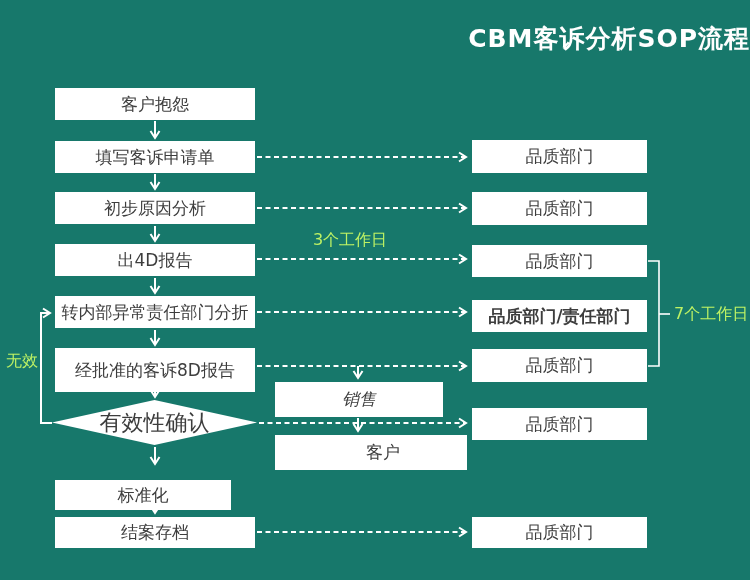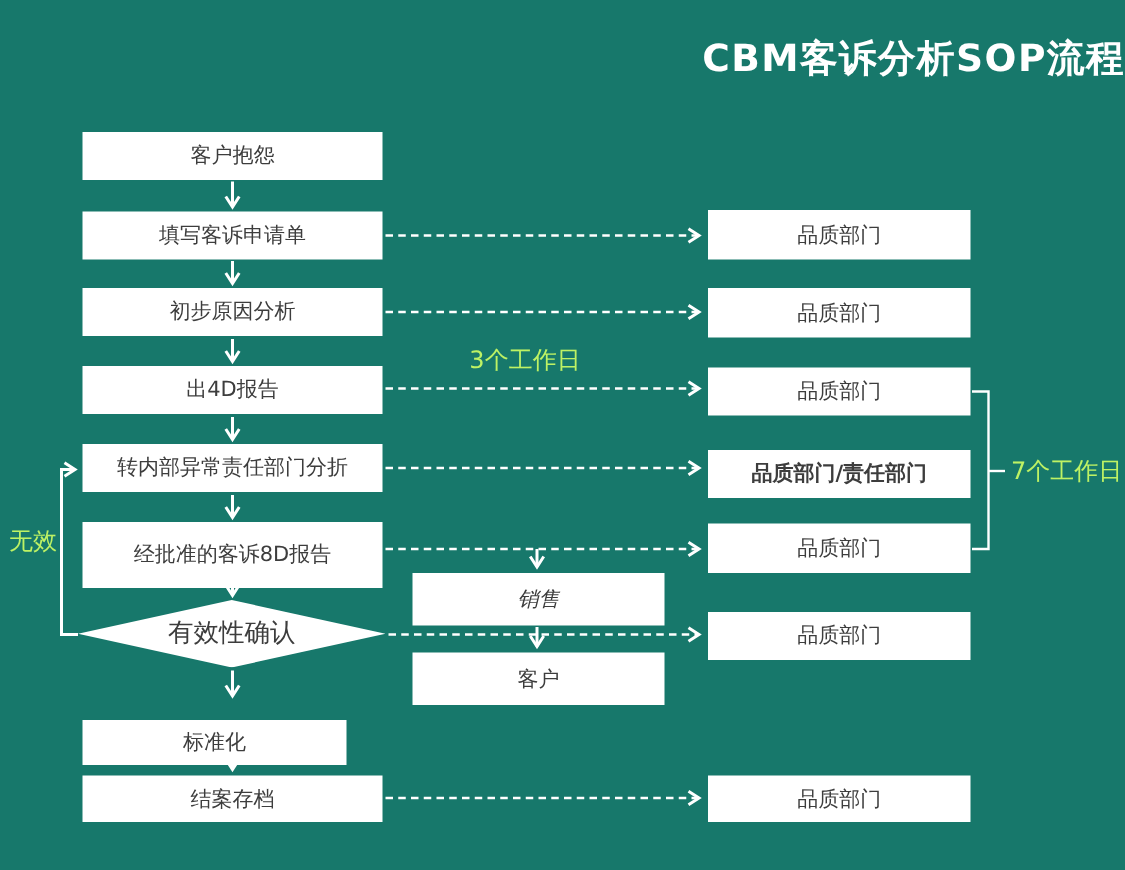--- a/index.html
+++ b/index.html
@@ -18,27 +18,27 @@
   }
   .title{
     position:absolute;left:0;top:22px;width:750px;
     text-align:right;color:#fff;
     font-size:25px;font-weight:800;letter-spacing:1px;
   }
   .box{
     position:absolute;
     background:var(--box_bg);color:var(--box_text);
     display:flex;align-items:center;justify-content:center;
-    font-size:14px;line-height:1;white-space:nowrap;
+    font-size:17px;line-height:1;white-space:nowrap;
   }
   .diamond{
     position:absolute;
     background:var(--box_bg);color:var(--box_text);
     display:flex;align-items:center;justify-content:center;
-    font-size:17px;line-height:1;white-space:nowrap;
+    font-size:22px;line-height:1;white-space:nowrap;
     clip-path:polygon(50% 0%,100% 50%,50% 100%,0% 50%);
   }
   .flabel{
     position:absolute;color:#bef264;font-size:16px;line-height:1;white-space:nowrap;
   }
   .connectors{position:absolute;left:0;top:0;}
 </style>
 </head>
 <body>
 
@@ -91,21 +91,21 @@
   <div class="box" style="left:55px;top:141px;width:200px;height:32px;">填写客诉申请单</div>
   <div class="box" style="left:55px;top:192px;width:200px;height:32px;">初步原因分析</div>
   <div class="box" style="left:55px;top:244px;width:200px;height:32px;">出4D报告</div>
   <div class="box" style="left:55px;top:296px;width:200px;height:32px;">转内部异常责任部门分折</div>
   <div class="box" style="left:55px;top:348px;width:200px;height:44px;">经批准的客诉8D报告</div>
   <div class="diamond" style="left:52px;top:400px;width:205px;height:45px;">有效性确认</div>
   <div class="box" style="left:55px;top:468px;width:176px;height:30px;margin-top:12px;">标准化</div>
   <div class="box" style="left:55px;top:517px;width:200px;height:31px;">结案存档</div>
 
   <div class="box" style="left:275px;top:382px;width:168px;height:35px;font-style:italic;">销售</div>
-  <div class="box" style="left:275px;top:435px;width:168px;height:35px;">客户</div>
+  <div class="box" style="left:275px;top:435px;width:168px;height:35px;padding-left:24px;">客户</div>
 
   <div class="box" style="left:472px;top:140px;width:175px;height:33px;">品质部门</div>
   <div class="box" style="left:472px;top:192px;width:175px;height:33px;">品质部门</div>
   <div class="box" style="left:472px;top:245px;width:175px;height:32px;">品质部门</div>
   <div class="box" style="left:472px;top:300px;width:175px;height:32px;font-weight:bold;">品质部门/责任部门</div>
   <div class="box" style="left:472px;top:349px;width:175px;height:33px;">品质部门</div>
   <div class="box" style="left:472px;top:408px;width:175px;height:32px;">品质部门</div>
   <div class="box" style="left:472px;top:517px;width:175px;height:31px;">品质部门</div>
 
   <div class="flabel" style="left:6px;top:353px;">无效</div>

